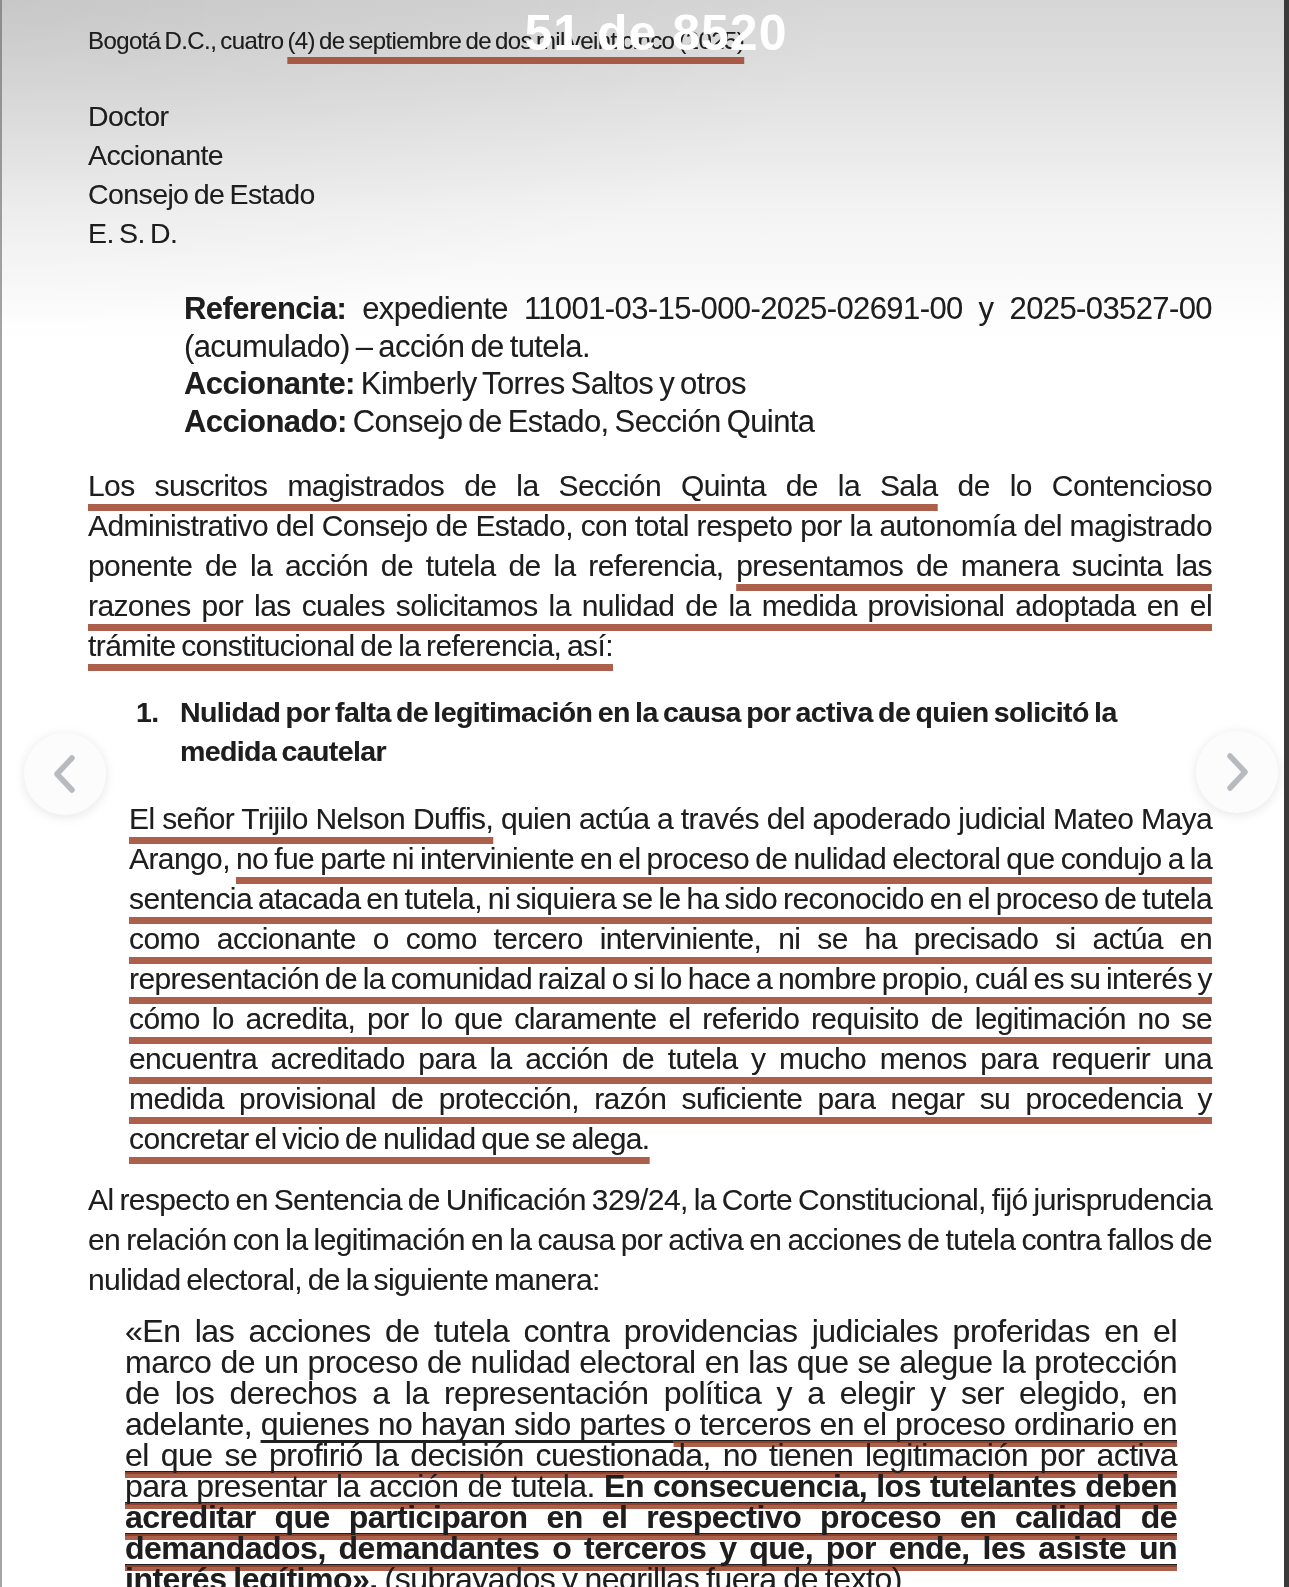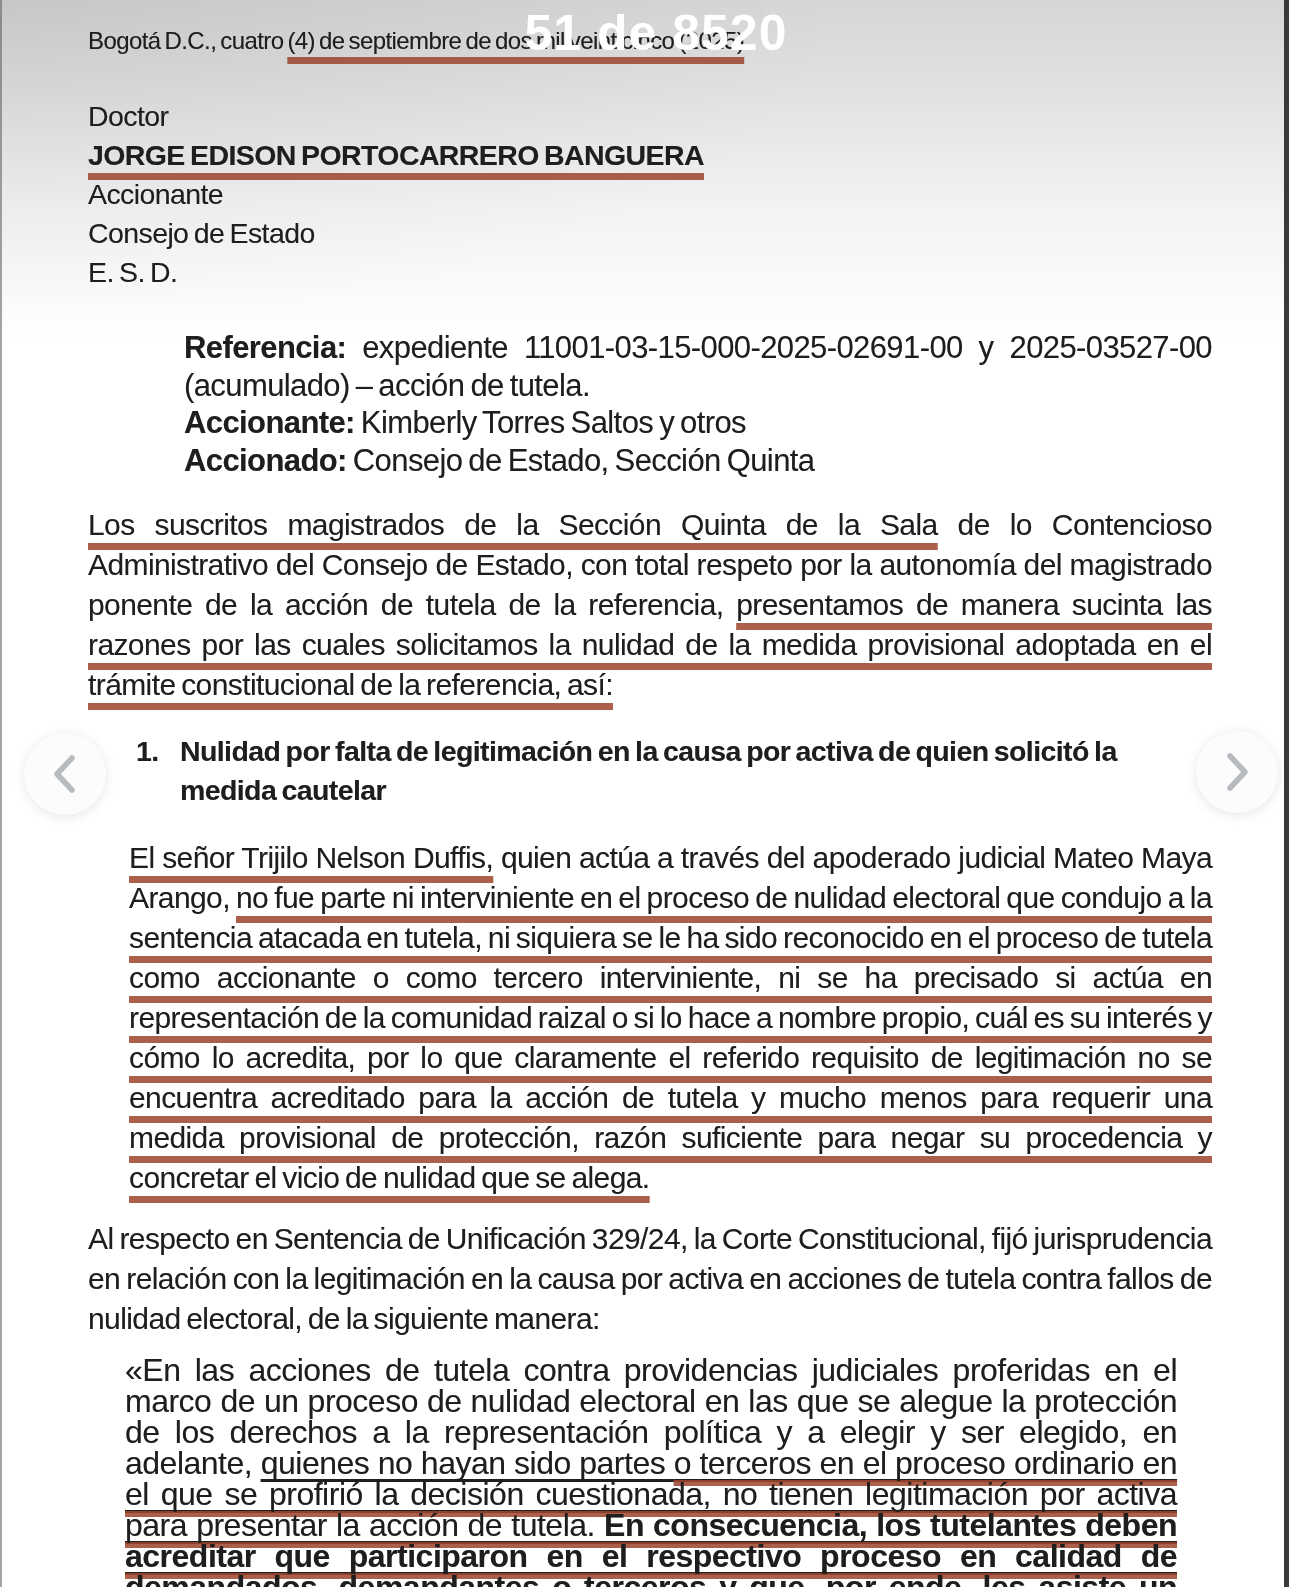--- a/index.html
+++ b/index.html
@@ -82,21 +82,20 @@
 </style>
 </head>
 <body>
 
 <div class="page">
 
   <p class="date"><span>Bogotá D.C., cuatro </span><span><span class="u-red">(4) de septiembre de dos mil veinticinco (2025)</span></span></p>
 
   <div class="recipient">
     <div>Doctor</div>
-    <div><span class="b u-red">JORGE EDISON PORTOCARRERO BANGUERA</span></div>
     <div>Accionante</div>
     <div>Consejo de Estado</div>
     <div>E. S. D.</div>
   </div>
 
   <div class="refblock">
     <p><span class="b">Referencia:</span><span> expediente 11001-03-15-000-2025-02691-00 y 2025-03527-00 (acumulado) – acción de tutela.</span></p>
     <p><span class="b">Accionante:</span><span> Kimberly Torres Saltos y otros</span></p>
     <p><span class="b">Accionado:</span><span> Consejo de Estado, Sección Quinta</span></p>
   </div>

